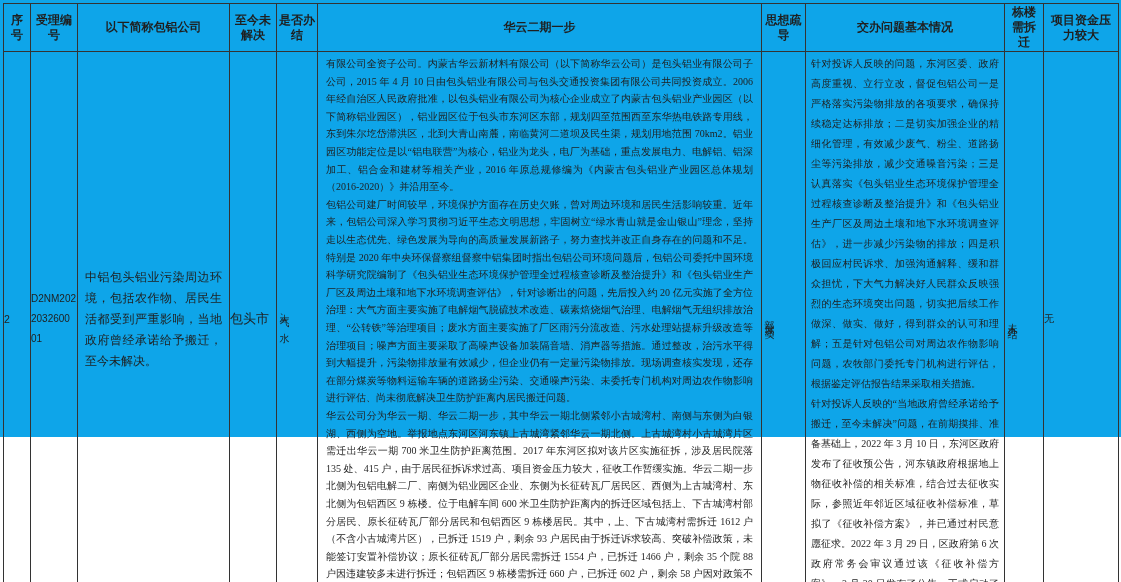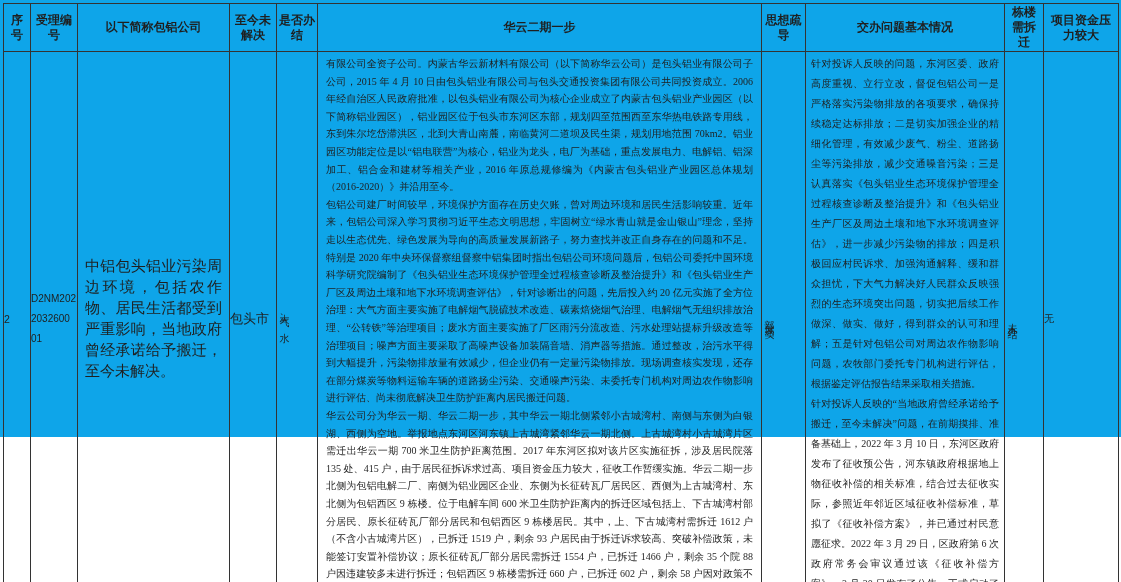--- a/index.html
+++ b/index.html
@@ -48,21 +48,21 @@
   .case-cell {
     font-size: 10px;
     line-height: 20px;
     white-space: pre-line;
     font-family: "Liberation Sans", "DejaVu Sans", sans-serif;
   }
   .problem-cell { padding: 0 7px; }
   .problem-cell p {
     margin: 0;
     text-align: justify;
-    font-size: 15px;
+    font-size: 12px;
     line-height: 21px;
   }
   .region-cell { font-size: 13px; }
   .vtext {
     display: inline-block;
     writing-mode: vertical-rl;
     text-orientation: upright;
     font-size: 10px;
     letter-spacing: 3px;
     line-height: 14px;

